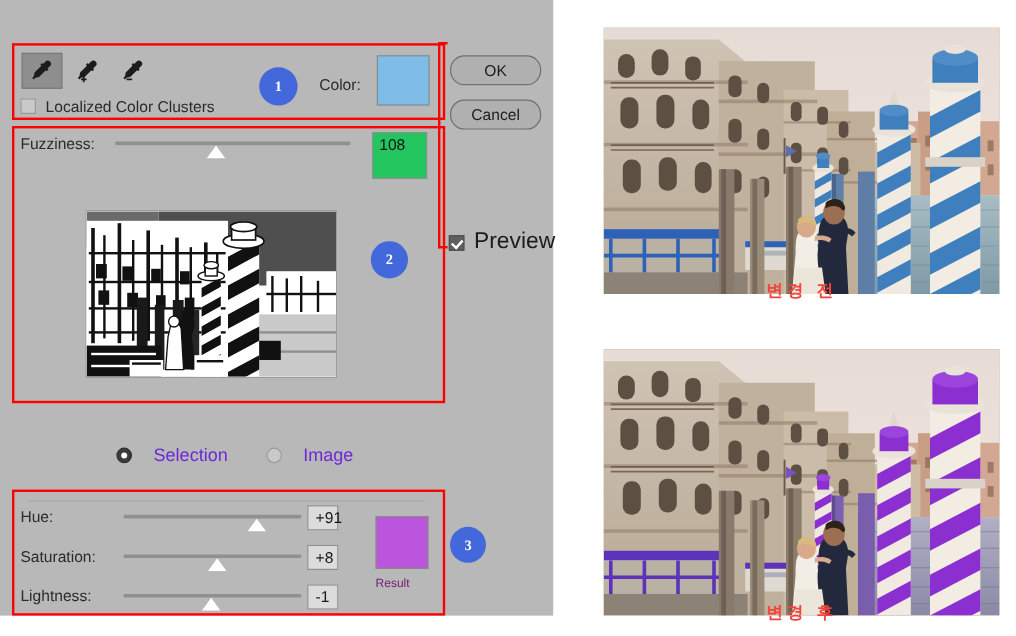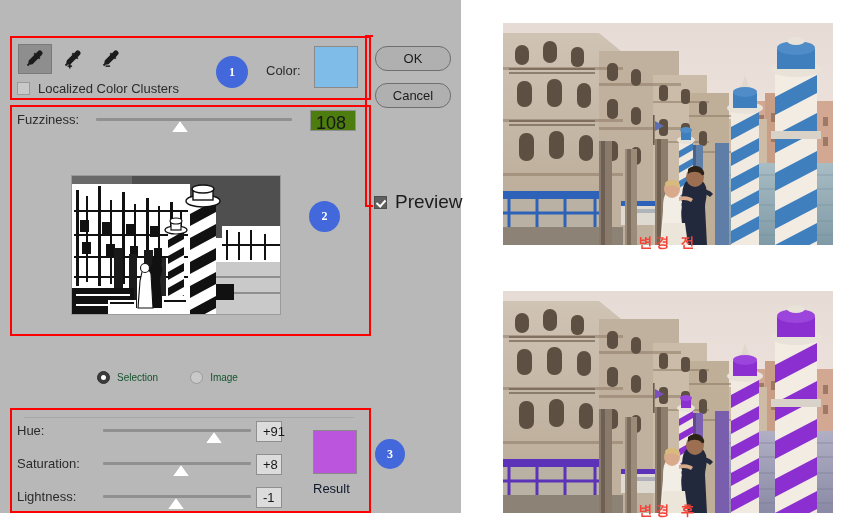--- a/index.html
+++ b/index.html
@@ -88,59 +88,59 @@
   #fuzz-track{left:96px;top:118px;width:196px;}
   .handle{
     position:absolute;width:0;height:0;
     border-left:8px solid transparent;border-right:8px solid transparent;
     border-bottom:11px solid #ffffff;
     filter:drop-shadow(0px 0px .6px #707070);
     cursor:pointer;
   }
   #fuzz-handle{top:121px;}
   #fuzz-value{
-    position:absolute;left:310px;top:110px;width:46px;height:21px;
-    background:#4d7c0f;border:1px solid #8f8f8f;box-sizing:border-box;
-    font-size:18px;color:#171717;padding:2px 0 0 5px;cursor:text;
+    position:absolute;left:310px;top:110px;width:46px;height:39px;
+    background:#22c55e;border:1px solid #8f8f8f;box-sizing:border-box;
+    font-size:13px;color:#171717;padding:2px 0 0 5px;cursor:text;
   }
   #mask-preview{
     position:absolute;left:71px;top:175px;width:210px;height:140px;
     border:1px solid #9b9b9b;box-sizing:border-box;overflow:hidden;
     background:#f4f4f4;
   }
 
   
   #radio-row{position:absolute;left:97px;top:371px;display:flex;align-items:center;gap:32px;}
   .radio-item{display:flex;align-items:center;cursor:pointer;}
   .rbox{
     width:13px;height:13px;border-radius:50%;
     background:#c9c9c9;border:1px solid #9a9a9a;box-sizing:border-box;
     display:inline-block;position:relative;
   }
   .rbox.on{background:#3b3b3b;border-color:#2f2f2f;}
   .rbox.on:after{
     content:"";position:absolute;left:3px;top:3px;width:5px;height:5px;
     border-radius:50%;background:#ffffff;
   }
-  .radio-label{margin-left:7px;font-size:10px;color:#14532d;}
+  .radio-label{margin-left:18px;font-size:15px;color:#6d28d9;}
 
   
   #hsl-divider{position:absolute;left:24px;top:417px;width:330px;height:1px;background:#a8a8a8;}
   .hsl-label{position:absolute;left:17px;font-size:13px;color:#2b2b2b;}
   .hsl-track{left:103px;width:148px;}
   .hsl-value{
     position:absolute;left:256px;width:26px;height:21px;
     background:#dcdcdc;border:1px solid #8f8f8f;box-sizing:border-box;
     font-size:13px;color:#171717;padding:2px 0 0 6px;cursor:text;
   }
   #result-swatch{
     position:absolute;left:313px;top:430px;width:44px;height:44px;
     border:1px solid #8a8a8a;box-sizing:border-box;
   }
-  #result-label{position:absolute;left:313px;top:481px;font-size:13px;color:#0f172a;}
+  #result-label{position:absolute;left:313px;top:481px;font-size:10px;color:#701a75;}
 
   
   .dlgbtn{
     position:absolute;left:375px;width:76px;height:25px;
     background:#b0b0b0;border:1px solid #6f6f6f;border-radius:12px;
     box-sizing:border-box;
     font-size:13px;color:#1c1c1c;
     display:flex;align-items:center;justify-content:center;
     cursor:pointer;
   }

